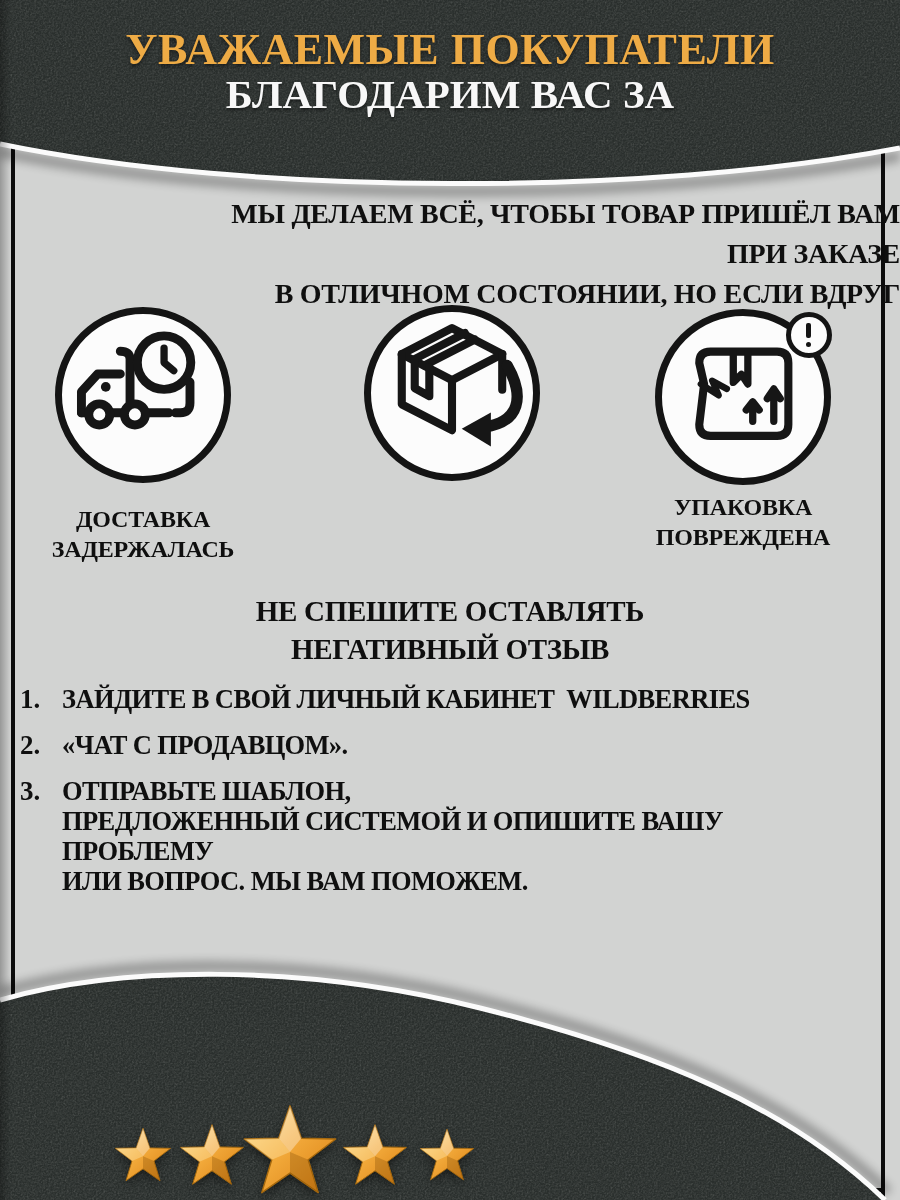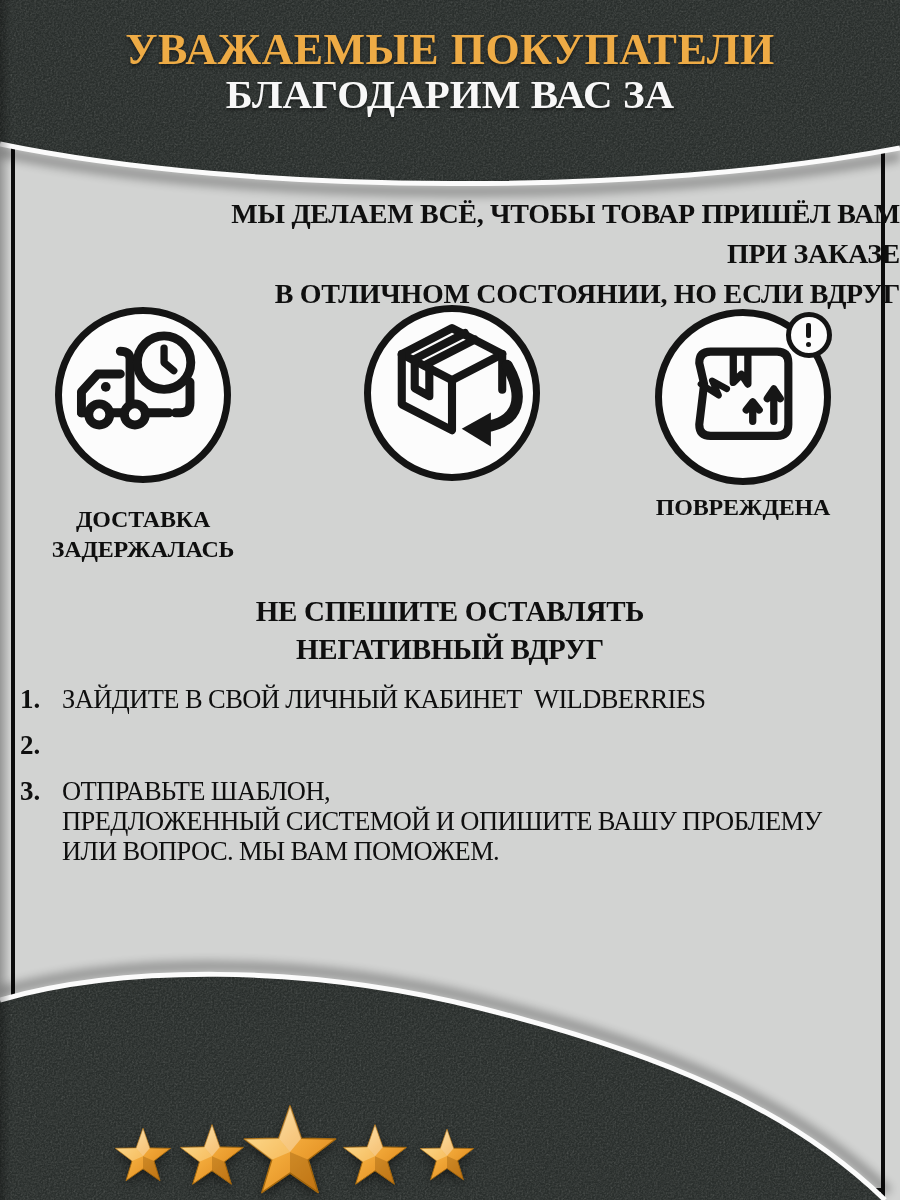--- a/index.html
+++ b/index.html
@@ -54,21 +54,21 @@
   .l3{left:628px;top:492px;width:230px;}
 
   
   .advice{position:absolute;left:0;top:592px;width:100%;text-align:center;z-index:3;
     font-weight:700;font-size:29px;line-height:38px;color:#0f0f0f;letter-spacing:-.3px;}
 
   
   .steps{position:absolute;left:20px;top:684px;width:856px;z-index:3;}
   .step{display:grid;grid-template-columns:42px 1fr;margin-bottom:15px;}
   .step-num{font-weight:700;font-size:27px;color:#0f0f0f;}
-  .step-line{font-weight:400;font-size:26.5px;line-height:30px;color:#0f0f0f;
+  .step-line{font-weight:700;font-size:26.5px;line-height:30px;color:#0f0f0f;
     letter-spacing:-.6px;white-space:pre-wrap;}
 
   
   .ftr-heading{position:absolute;left:28px;top:1026px;width:540px;z-index:3;text-align:center;
     font-weight:700;font-size:34px;line-height:42px;color:#fafafa;
     text-shadow:0 2px 3px rgba(0,0,0,.5);}
   .stars{position:absolute;left:0;top:0;width:900px;height:1200px;z-index:3;pointer-events:none;}
   .star{position:absolute;filter:drop-shadow(0 4px 5px rgba(0,0,0,.45));}
 </style>
 </head>
@@ -175,38 +175,40 @@
       <div class="excl-bar"></div>
       <div class="excl-dot"></div>
     </div>
   </div>
 
   <div class="issue-label l1">
     <div>ДОСТАВКА</div>
     <div>ЗАДЕРЖАЛАСЬ</div>
   </div>
   <div class="issue-label l3">
+    <div>УПАКОВКА</div>
     <div>ПОВРЕЖДЕНА</div>
   </div>
 
   <div class="advice">
     <div>НЕ СПЕШИТЕ ОСТАВЛЯТЬ</div>
-    <div>НЕГАТИВНЫЙ ВДРУГ</div>
+    <div>НЕГАТИВНЫЙ ОТЗЫВ</div>
   </div>
 
   <div class="steps">
     <div class="step">
       <div class="step-num">1.</div>
       <div>
         <div class="step-line">ЗАЙДИТЕ В СВОЙ ЛИЧНЫЙ КАБИНЕТ  WILDBERRIES</div>
       </div>
     </div>
     <div class="step">
       <div class="step-num">2.</div>
       <div>
+        <div class="step-line">«ЧАТ С ПРОДАВЦОМ».</div>
       </div>
     </div>
     <div class="step">
       <div class="step-num">3.</div>
       <div>
         <div class="step-line">ОТПРАВЬТЕ ШАБЛОН,</div>
         <div class="step-line">ПРЕДЛОЖЕННЫЙ СИСТЕМОЙ И ОПИШИТЕ ВАШУ ПРОБЛЕМУ</div>
         <div class="step-line">ИЛИ ВОПРОС. МЫ ВАМ ПОМОЖЕМ.</div>
       </div>
     </div>

